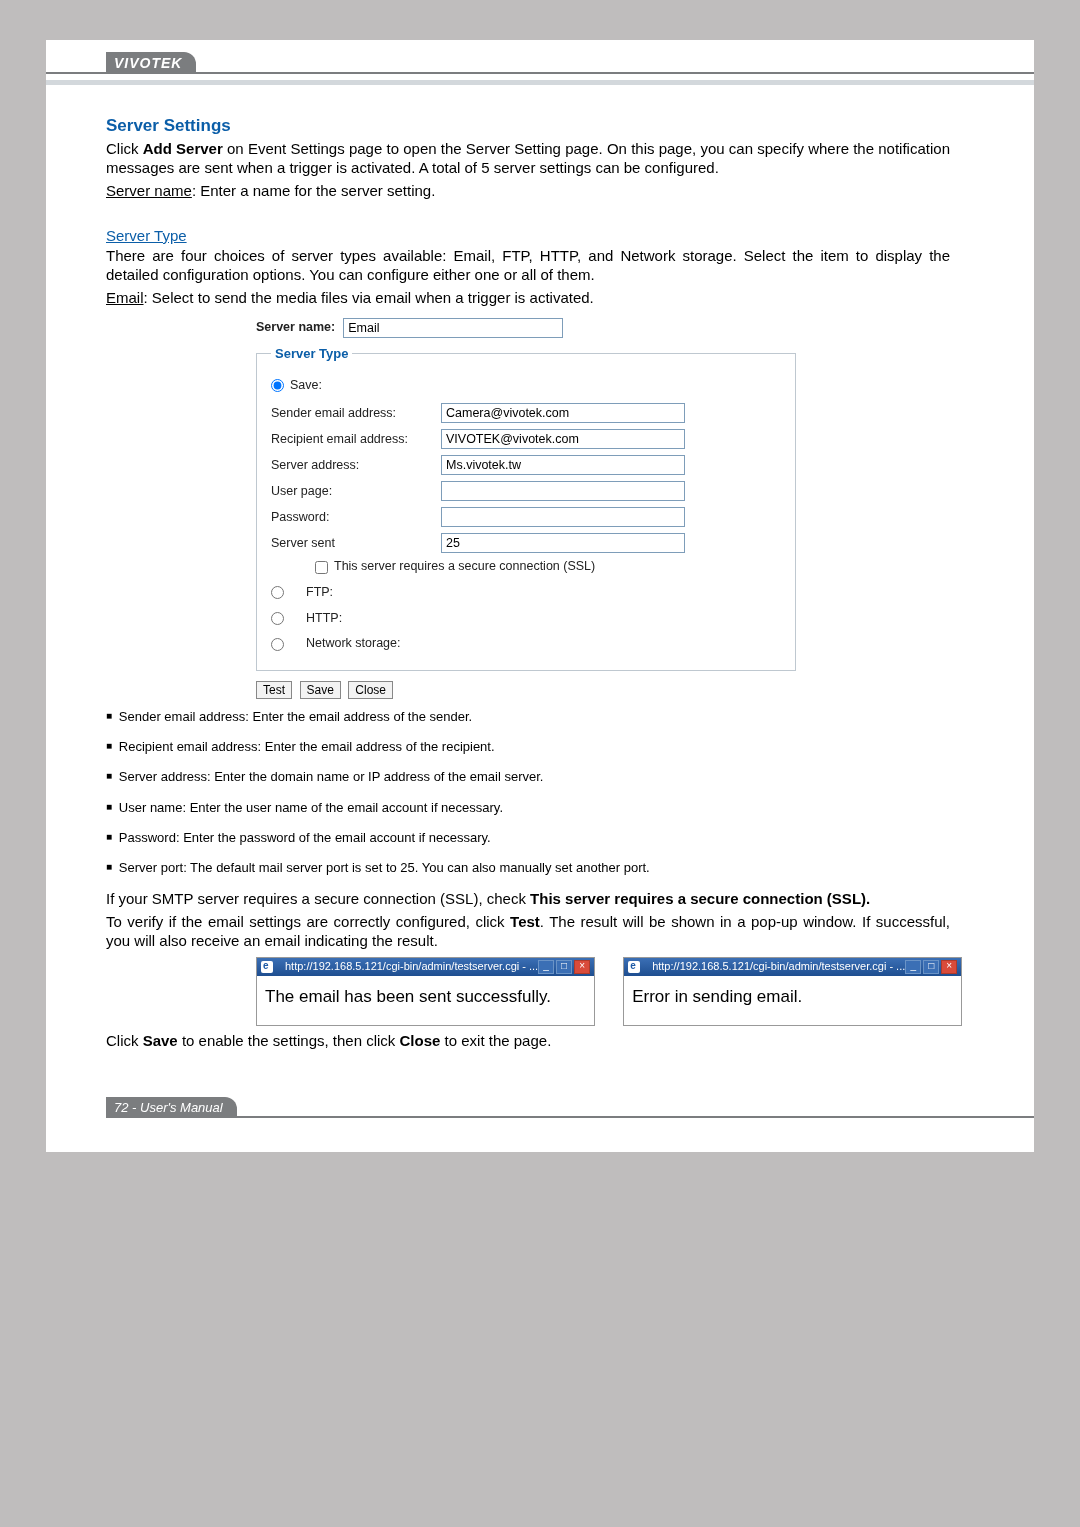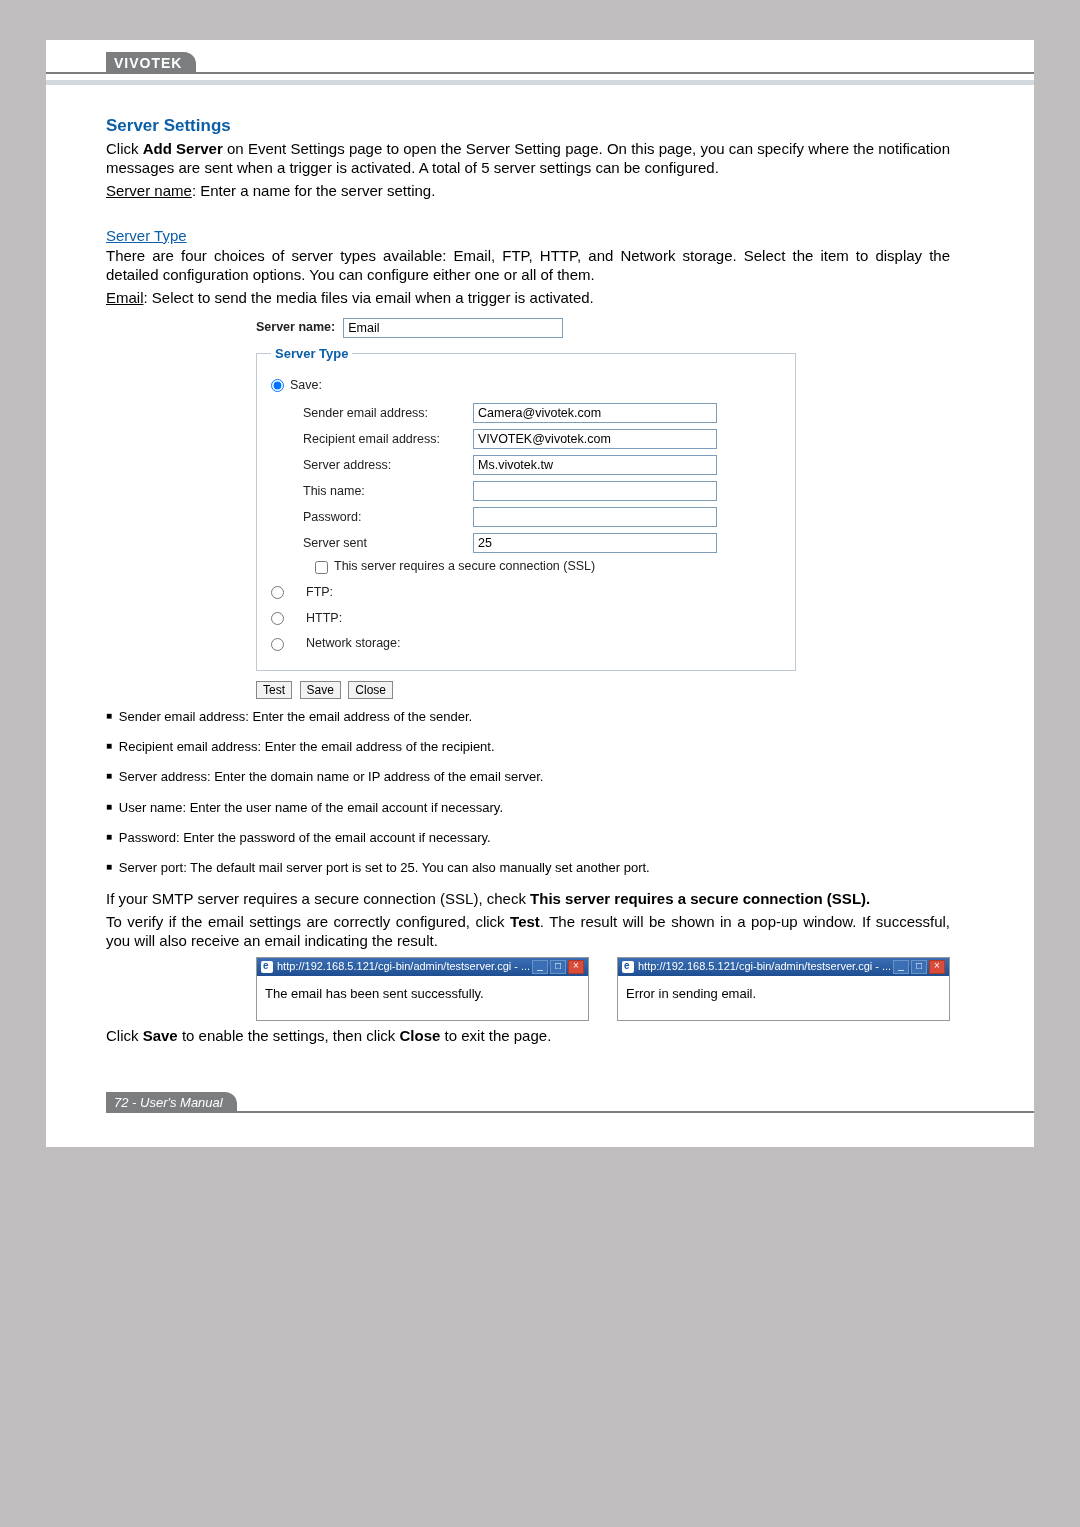--- a/index.html
+++ b/index.html
@@ -16,20 +16,21 @@
     padding: 0 0 30px 0;
   }
   .brand-bar {
     padding: 12px 0 6px 60px;
     border-bottom: 5px solid #d3d8dc;
   }
   .brand-bar span {
     color: #fff;
     background: #7b7d7f;
     padding: 3px 14px 3px 8px;
+    font-style: italic;
     font-weight: bold;
     font-size: 14px;
     letter-spacing: 1px;
     display: inline-block;
     border-radius: 0 12px 0 0;
   }
   .brand-bar .line {
     height: 2px;
     background: #7b7d7f;
     margin-top: -2px;
@@ -62,45 +63,45 @@
   
   .dialog-wrap { margin: 10px 0 8px 150px; width: 540px; font-size: 12.5px; color:#222; font-family: Arial, sans-serif; }
   .sn-row { display:flex; align-items:center; margin-bottom:8px; }
   .sn-row label { font-weight:bold; margin-right:8px; }
   .txt { border:1px solid #7e9db9; padding:2px 4px; font-size:12.5px; height:20px; }
   .sn-row .txt { width:220px; }
   fieldset.st { border:1px solid #bfc8d0; padding:10px 14px 14px; }
   fieldset.st legend { color:#0b5ea8; font-weight:bold; padding:0 4px; font-size:13px; }
   .radio-row { display:flex; align-items:center; margin:6px 0 10px; }
   .radio-row input { margin-right:6px; }
-  .field-grid { margin-left:32px; }
+  .field-grid { }
   .field-row { display:flex; align-items:center; margin-bottom:6px; }
   .field-row .lbl { width:170px; }
   .field-row .txt { width:244px; }
   .chk-row { margin-left:44px; margin-top:6px; display:flex; align-items:center; }
   .chk-row input { margin-right:6px; accent-color:#2a6; }
   .ns-radio { margin:10px 0 4px; display:flex; align-items:center;gap:16px; }
   .ns-radio input { margin-right:6px; }
   .btns { margin-top:10px; }
   .btns button { border:1px solid #888; background:#f3f3f3; font-size:12px; padding:1px 6px; margin-right:4px; cursor:pointer; }
 
   ul.bullets { list-style:none; margin:10px 0 0 0; }
   ul.bullets li { margin-bottom:14px; font-size:13px; }
   ul.bullets li::before { content:"■ "; font-size:10px; vertical-align:2px; margin-right:4px; }
 
   .popups { display:flex; gap:28px; margin:6px 0 6px 150px; }
   .popup { width:340px; border:1px solid #999; font-size:11px; background:#fff; }
   .popup .tbar { background:linear-gradient(#3b6fb5,#1e4e90); color:#fff; display:flex; align-items:center; padding:2px 4px; justify-content:space-between; }
-  .popup .tbar .ttl { display:flex; align-items:center; gap:4px; overflow:hidden; white-space:nowrap; }
+  .popup .tbar .ttl { display:flex; align-items:center; gap:12px; overflow:hidden; white-space:nowrap; }
   .popup .tbar .ttl .ie { width:12px; height:12px; background:#fff; display:inline-block; border-radius:2px; position:relative; }
   .popup .tbar .ttl .ie::after { content:"e"; color:#1e5aa6; font-weight:bold; font-size:10px; position:absolute; left:2px; top:-1px; }
   .popup .wbtns { display:flex; gap:2px; }
   .popup .wbtn { width:16px; height:14px; display:flex; align-items:center; justify-content:center; font-size:10px; color:#fff; border:1px solid #6a93c6; background:#3b6fb5; }
   .popup .wbtn.close { background:#d94b3a; border-color:#b03a2a; }
-  .popup .body { padding:10px 8px 18px; color:#000; font-size:13px; }
+  .popup .body { padding:10px 8px 18px; color:#000; font-size:17px; }
 
   .footer {
     margin-top:40px;
     padding:6px 0 4px 60px;
     color:#fff;
     font-style:italic;
     font-size:13px;
   }
   .footer .bg {
     background:#7b7d7f;
@@ -159,21 +160,21 @@
           </div>
           <div class="field-row">
             <span class="lbl">Recipient email address:</span>
             <input class="txt" value="VIVOTEK@vivotek.com" style="">
           </div>
           <div class="field-row">
             <span class="lbl">Server address:</span>
             <input class="txt" value="Ms.vivotek.tw" style="">
           </div>
           <div class="field-row">
-            <span class="lbl">This name:</span>
+            <span class="lbl">User page:</span>
             <input class="txt" value="" style="">
           </div>
           <div class="field-row">
             <span class="lbl">Password:</span>
             <input class="txt" type="password" value="" style="">
           </div>
           <div class="field-row">
             <span class="lbl">Server sent</span>
             <input class="txt" value="25" style="">
           </div>

